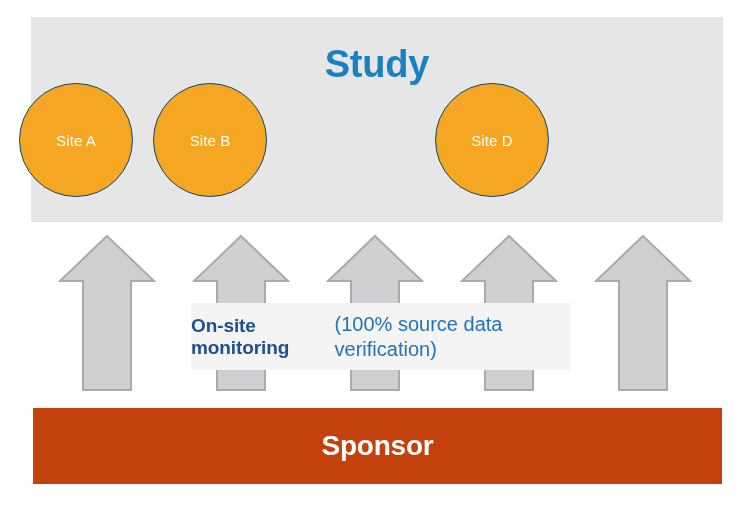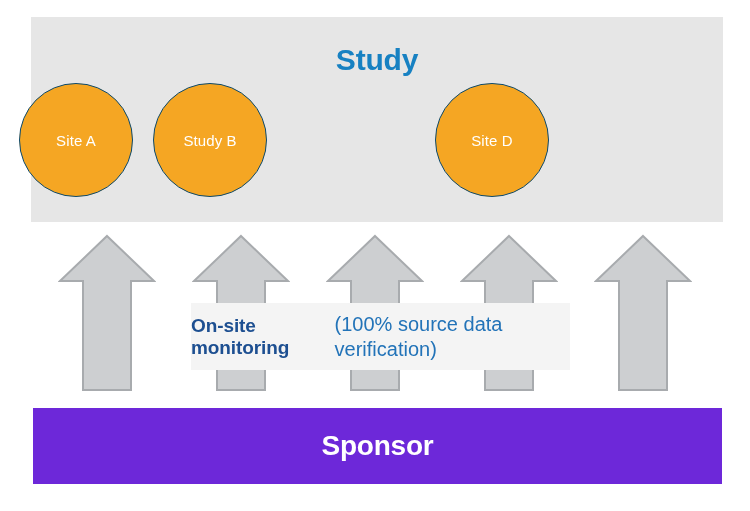--- a/index.html
+++ b/index.html
@@ -27,21 +27,21 @@
     width: 692px;
     height: 205px;
     background: #e6e6e6;
   }
   .study-title {
     position: absolute;
     left: 0;
     top: 26px;
     width: 692px;
     text-align: center;
-    font-size: 30px;
+    font-size: 38px;
     font-weight: bold;
     color: #1781c2;
     letter-spacing: -0.2px;
   }
 
   
   .site-circle {
     position: absolute;
     top: 83px;
     width: 114px;
@@ -108,21 +108,21 @@
     margin-top: 1px;
   }
 
   
   .sponsor-bar {
     position: absolute;
     left: 33px;
     top: 408px;
     width: 689px;
     height: 76px;
-    background: #6d28d9;
+    background: #c2410c;
     display: flex;
     align-items: center;
     justify-content: center;
   }
   .sponsor-label {
     color: #ffffff;
     font-size: 28px;
     font-weight: bold;
     letter-spacing: -0.2px;
   }
@@ -133,21 +133,21 @@
 <div id="canvas">
 
   <div class="study-panel">
     <div class="study-title">Study</div>
   </div>
 
   <div class="site-circle site-0">
     <span>Site A</span>
   </div>
   <div class="site-circle site-1">
-    <span>Study B</span>
+    <span>Site B</span>
   </div>
   <div class="site-circle site-3">
     <span>Site D</span>
   </div>
 
   <div class="arrow arrow-0">
     <svg viewBox="0 0 98 158" xmlns="http://www.w3.org/2000/svg">
       <polygon points="49,2 96,47 73,47 73,156 25,156 25,47 2,47" fill="#cdcfd1" stroke="#a8abae" stroke-width="2" stroke-linejoin="miter"></polygon>
     </svg>
   </div>

